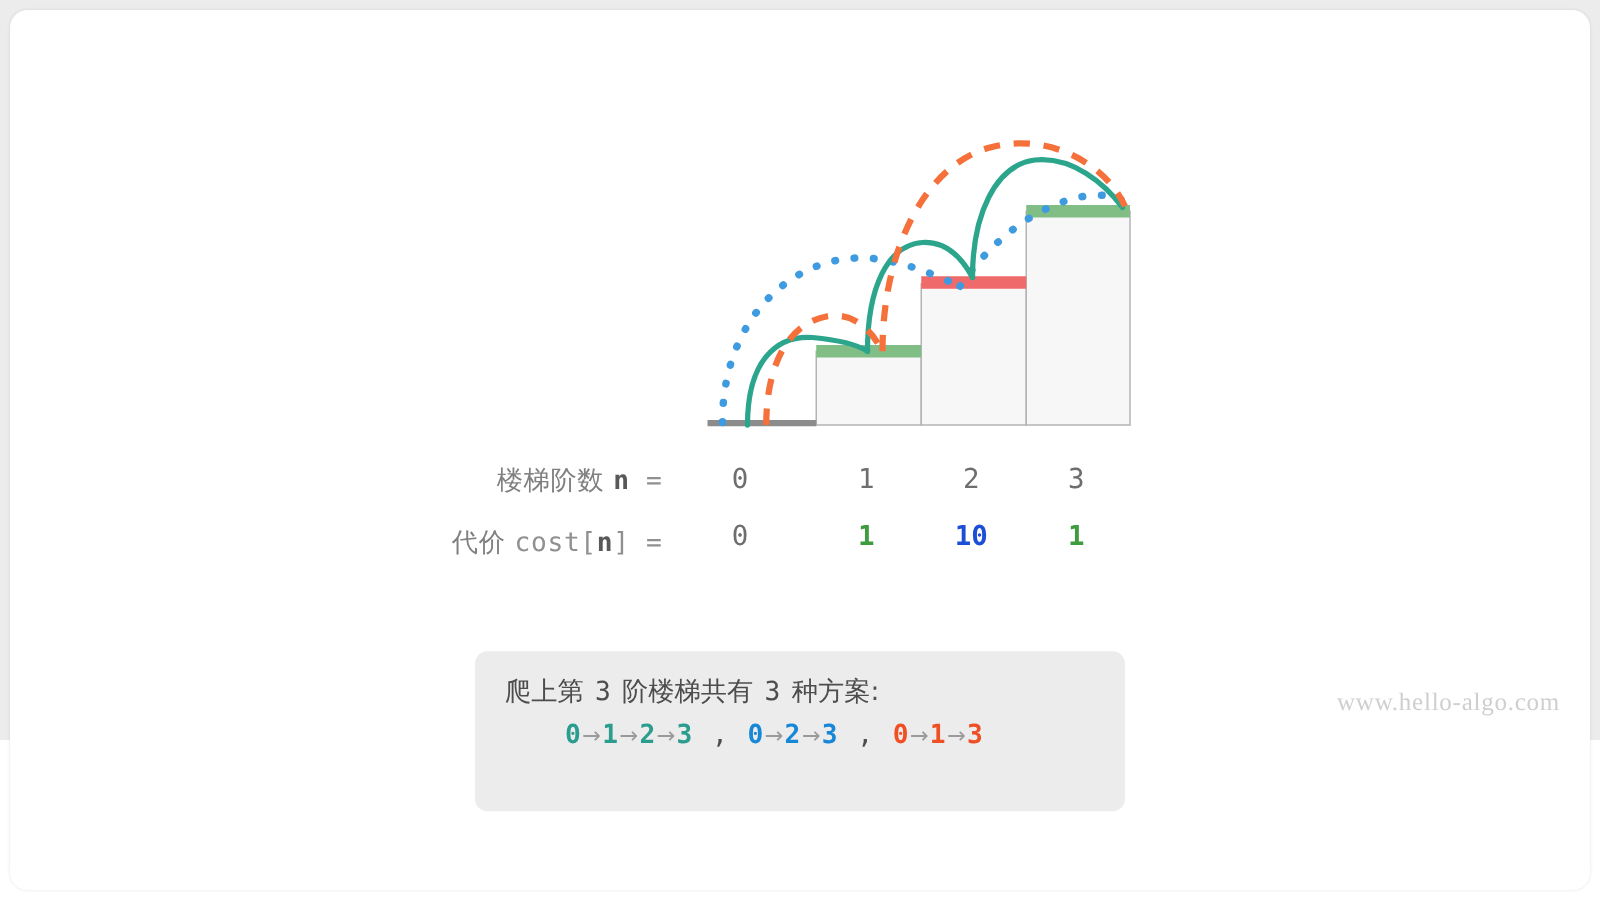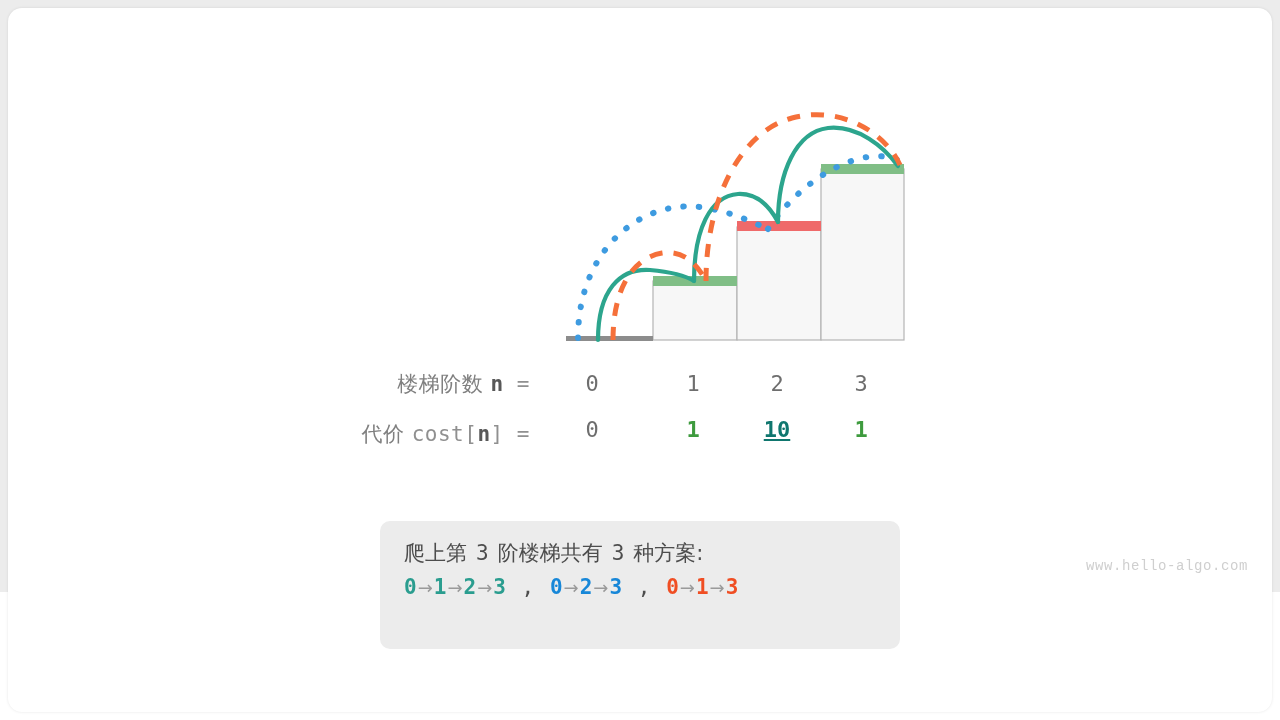--- a/index.html
+++ b/index.html
@@ -67,42 +67,42 @@
   }
   .cell {
     position: absolute;
     width: 60px;
     text-align: center;
     font-family: "DejaVu Sans Mono", "Liberation Mono", monospace;
     font-size: 22px;
   }
   .cell.plain { color: #6e6e6e; font-weight: normal; }
   .cell.green { color: #3e9b3e; font-weight: bold; }
-  .cell.red   { color: #0f766e; font-weight: bold; text-decoration: underline; }
+  .cell.red   { color: #1d4ed8; font-weight: bold; }
 
   
   #caption {
     position: absolute;
     left: 380px;
     top: 521px;
     width: 520px;
     height: 128px;
     background: #ececec;
     border-radius: 10px;
   }
   .cap-line {
     position: absolute;
     left: 24px;
     white-space: nowrap;
     font-family: "DejaVu Sans", "Liberation Sans", sans-serif;
     font-size: 21px;
     color: #4d4d4d;
   }
   .cap-line.l1 { top: 18px; }
-  .cap-line.l2 { top: 54px; }
+  .cap-line.l2 { top: 54px; margin-left: 48px; }
   .cap-line.l3 { top: 90px; }
   .num {
     font-family: "DejaVu Sans Mono", "Liberation Mono", monospace;
     font-weight: bold;
     font-size: 21px;
   }
   .num.plain { color: #4d4d4d; font-weight: normal; }
   .num.bold  { color: #333333; font-weight: bold; }
   .t-teal   { color: #2a9d8f; }
   .t-blue   { color: #1787d8; }
@@ -119,22 +119,22 @@
     font-size: 21px;
     padding: 0 9px;
   }
   .sp { display: inline-block; width: 9px; }
 
   
   #watermark {
     position: absolute;
     right: 32px;
     bottom: 18px;
-    font-family: Liberation Mono, monospace;
-    font-size: 14px;
+    font-family: Liberation Serif, serif;
+    font-size: 20px;
     color: #cfcfcf;
     letter-spacing: 0.6px;
   }
 </style>
 </head>
 <body>
 
 <div id="canvas">
   <div class="card"></div>
 

